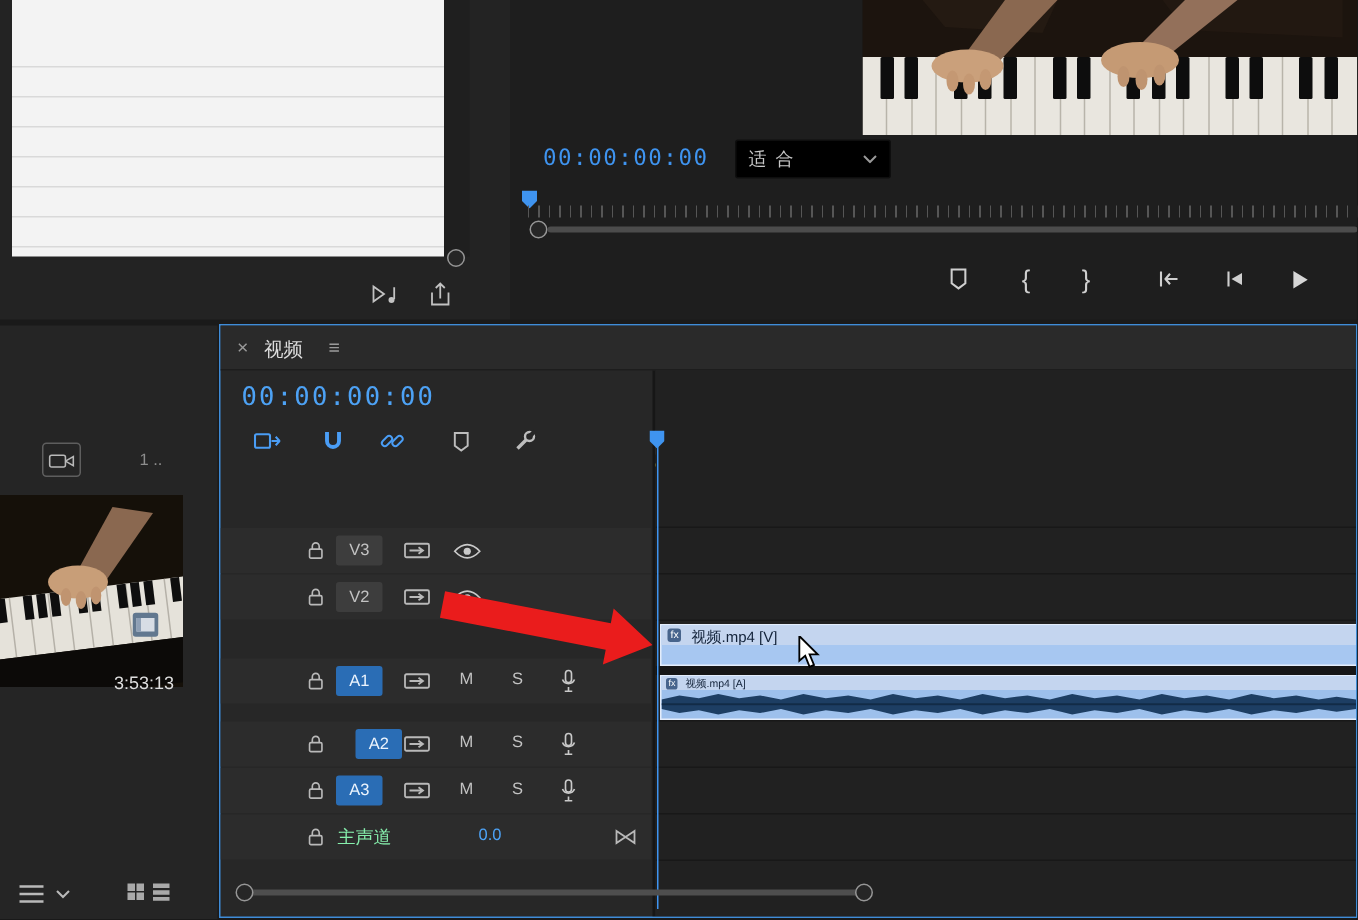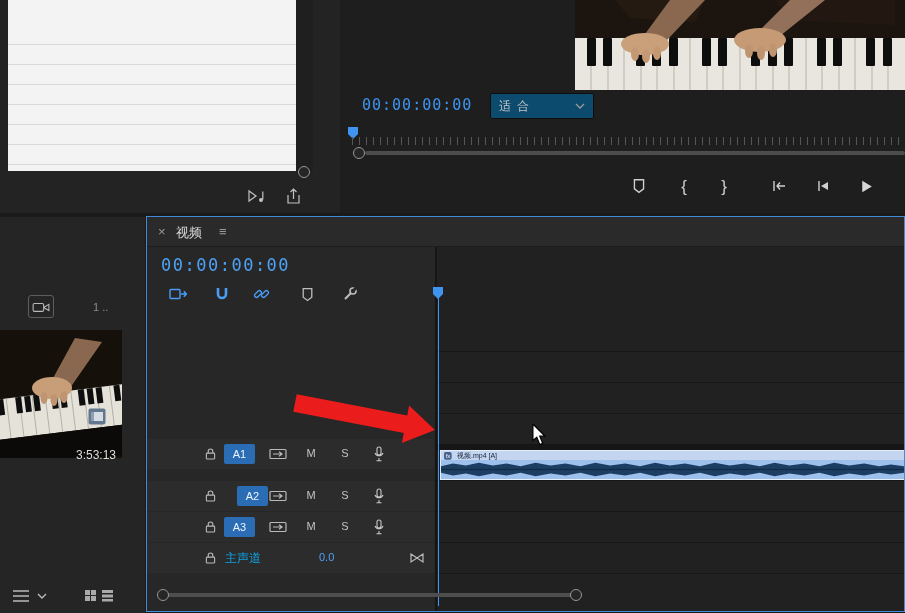--- a/index.html
+++ b/index.html
@@ -11,21 +11,21 @@
 
   
   #srcPanel{left:0;top:0;width:340px;height:213px;background:#232323}
   #srcList{left:8px;top:0;width:288px;height:171px;background:#f3f3f3}
   .listRow{width:100%;border-bottom:1px solid #d9d9d9}
   .knob{width:12px;height:12px;border-radius:50%;border:1.5px solid #969696;background:#262626}
 
   
   #program{left:340px;top:0;width:565px;height:213px;background:#1e1e1e}
   .tc{color:#3f94f0;letter-spacing:1px;font-size:15px}
-  #fitSel{left:150px;top:93px;width:104px;height:22px;background:#0c4a6e;border:1px solid #0e0e0e;
+  #fitSel{left:150px;top:93px;width:104px;height:22px;background:#000000;border:1px solid #0e0e0e;
     border-radius:2px;color:#c8c8c8;font-size:12px;display:flex;align-items:center;padding:12px 8px}
   .ticks{background:repeating-linear-gradient(90deg,#565656 0 1px,transparent 1px 7px)}
   .tbtn{width:22px;height:22px;display:flex;align-items:center;justify-content:center}
   .brace{color:#cfcfcf;font-size:17px;line-height:20px}
 
   
   #project{left:0;top:217px;width:145px;height:396px;background:#252525}
   .count{color:#8d8d8d;font-size:11px}
   .dur{color:#dedede;font-size:12px}
 
@@ -266,21 +266,51 @@
       </svg>
     </div>
     <div class="abs tbtn" style="left:192px;top:66px">
       <svg width="16" height="16" viewBox="0 0 16 16">
         <circle cx="11" cy="5" r="3" fill="none" stroke="#bdbdbd" stroke-width="1.6"></circle>
         <path d="M9,7 L3,13" stroke="#bdbdbd" stroke-width="2.2"></path>
         <path d="M11,5 L14.5,1.5" stroke="#272727" stroke-width="3"></path>
       </svg>
     </div>
 
-
+    <div class="abs hrow" style="top:135px">
+      <svg class="abs" style="left:58px;top:8px" width="11" height="14" viewBox="0 0 12 14">
+        <rect x="1.5" y="6" width="9" height="6.5" rx="1" fill="none" stroke="#b9b9b9" stroke-width="1.2"></rect>
+        <path d="M3.5,6 V4 a2.5,2.5 0 0 1 5,0 V6" fill="none" stroke="#b9b9b9" stroke-width="1.2"></path>
+      </svg>
+      <div class="abs badge" style="left:77px;top:5px">V3</div>
+      <svg class="abs" style="left:122px;top:9px" width="18" height="12" viewBox="0 0 18 12">
+        <rect x="1" y="1.5" width="16" height="9" rx="1" fill="none" stroke="#b9b9b9" stroke-width="1.2"></rect>
+        <path d="M4,6 H12 M10,3.8 L13,6 10,8.2" fill="none" stroke="#b9b9b9" stroke-width="1.2"></path>
+      </svg>
+      <svg class="abs" style="left:155px;top:9px" width="19" height="13" viewBox="0 0 20 14">
+        <path d="M1,7 Q10,-2.5 19,7 Q10,16.5 1,7 Z" fill="none" stroke="#c9c9c9" stroke-width="1.2"></path>
+        <circle cx="10" cy="7" r="2.6" fill="#c9c9c9"></circle>
+      </svg>
+    </div>
+
+    <div class="abs hrow" style="top:166px">
+      <svg class="abs" style="left:58px;top:8px" width="11" height="14" viewBox="0 0 12 14">
+        <rect x="1.5" y="6" width="9" height="6.5" rx="1" fill="none" stroke="#b9b9b9" stroke-width="1.2"></rect>
+        <path d="M3.5,6 V4 a2.5,2.5 0 0 1 5,0 V6" fill="none" stroke="#b9b9b9" stroke-width="1.2"></path>
+      </svg>
+      <div class="abs badge" style="left:77px;top:5px">V2</div>
+      <svg class="abs" style="left:122px;top:9px" width="18" height="12" viewBox="0 0 18 12">
+        <rect x="1" y="1.5" width="16" height="9" rx="1" fill="none" stroke="#b9b9b9" stroke-width="1.2"></rect>
+        <path d="M4,6 H12 M10,3.8 L13,6 10,8.2" fill="none" stroke="#b9b9b9" stroke-width="1.2"></path>
+      </svg>
+      <svg class="abs" style="left:155px;top:9px" width="19" height="13" viewBox="0 0 20 14">
+        <path d="M1,7 Q10,-2.5 19,7 Q10,16.5 1,7 Z" fill="none" stroke="#c9c9c9" stroke-width="1.2"></path>
+        <circle cx="10" cy="7" r="2.6" fill="#c9c9c9"></circle>
+      </svg>
+    </div>
 
 
     <div class="abs hrow" style="top:222px">
       <svg class="abs" style="left:58px;top:8px" width="11" height="14" viewBox="0 0 12 14">
         <rect x="1.5" y="6" width="9" height="6.5" rx="1" fill="none" stroke="#b9b9b9" stroke-width="1.2"></rect>
         <path d="M3.5,6 V4 a2.5,2.5 0 0 1 5,0 V6" fill="none" stroke="#b9b9b9" stroke-width="1.2"></path>
       </svg>
       <div class="abs badge blue" style="left:77px;top:5px">A1</div>
       <svg class="abs" style="left:122px;top:9px" width="18" height="12" viewBox="0 0 18 12">
         <rect x="1" y="1.5" width="16" height="9" rx="1" fill="none" stroke="#b9b9b9" stroke-width="1.2"></rect>
@@ -328,21 +358,21 @@
         <rect x="4" y="1" width="4" height="8" rx="2" fill="none" stroke="#c9c9c9" stroke-width="1.1"></rect>
         <path d="M2,7 a4.3,4.3 0 0 0 8,0 M6,12 V14.5 M3.5,14.8 H8.5" fill="none" stroke="#c9c9c9" stroke-width="1.1"></path>
       </svg>
     </div>
 
     <div class="abs hrow" style="top:326px">
       <svg class="abs" style="left:58px;top:8px" width="11" height="14" viewBox="0 0 12 14">
         <rect x="1.5" y="6" width="9" height="6.5" rx="1" fill="none" stroke="#b9b9b9" stroke-width="1.2"></rect>
         <path d="M3.5,6 V4 a2.5,2.5 0 0 1 5,0 V6" fill="none" stroke="#b9b9b9" stroke-width="1.2"></path>
       </svg>
-      <span class="abs" style="left:78px;top:7px;color:#0ea5e9;font-size:12px">主声道</span>
+      <span class="abs" style="left:78px;top:7px;color:#86efac;font-size:12px">主声道</span>
       <span class="abs" style="left:172px;top:8px;color:#4da2f5;font-size:11px">0.0</span>
       <svg class="abs" style="left:262px;top:9px" width="16" height="12" viewBox="0 0 16 12">
         <path d="M2,2 L8,6 2,10 Z M14,2 L8,6 14,10 Z" fill="none" stroke="#b9b9b9" stroke-width="1.2"></path>
       </svg>
     </div>
 
     <div class="abs" style="left:288px;top:30px;width:2px;height:364px;background:#161616"></div>
 
     <div class="abs" style="left:290px;top:52px;width:468px;height:40px;overflow:hidden">
       <span class="rlabel" style="left:3px">:00:00</span>
@@ -362,20 +392,25 @@
     <div id="trackArea" class="abs">
       <div class="abs sep" style="top:104px"></div>
       <div class="abs sep" style="top:135px"></div>
       <div class="abs sep" style="top:166px"></div>
       <div class="abs" style="left:0;top:197px;width:468px;height:6px;background:#161616"></div>
       <div class="abs sep" style="top:233px"></div>
       <div class="abs sep" style="top:264px"></div>
       <div class="abs sep" style="top:295px"></div>
       <div class="abs sep" style="top:326px"></div>
 
+      <div id="vclip" class="abs">
+        <div class="abs clipstrip" style="height:13px"></div>
+        <span class="abs fxb" style="left:4px;top:2px">fx</span>
+        <span class="abs cliplabel" style="left:20px;top:1px">视频.mp4 [V]</span>
+      </div>
 
       <div id="aclip" class="abs">
         <div class="abs clipstrip" style="height:9px"></div>
         <span class="abs fxb" style="left:3px;top:1px;transform:scale(.85);transform-origin:left top">fx</span>
         <span class="abs cliplabel" style="left:16px;top:0;font-size:7px">视频.mp4 [A]</span>
         <svg class="abs" style="left:0;top:9px" width="463" height="19" viewBox="0 0 465 21" preserveAspectRatio="none">
           <polygon fill="#1d3e63" points="0,7 12,4 25,6 38,3 52,6 66,4 80,7 95,3 110,6 125,4 140,7 155,3 170,6 185,4 200,7 215,3 230,6 245,4 260,7 275,3 290,6 305,4 320,7 335,3 350,6 365,4 380,7 395,3 410,6 425,4 440,7 452,5 465,7 465,14 452,16 440,14 425,17 410,15 395,18 380,14 365,17 350,15 335,18 320,14 305,17 290,15 275,18 260,14 245,17 230,15 215,18 200,14 185,17 170,15 155,18 140,14 125,17 110,15 95,18 80,14 66,17 52,15 38,18 25,15 12,17 0,14"></polygon>
           <rect y="9.8" width="465" height="1.4" fill="#122b46"></rect>
         </svg>
       </div>

